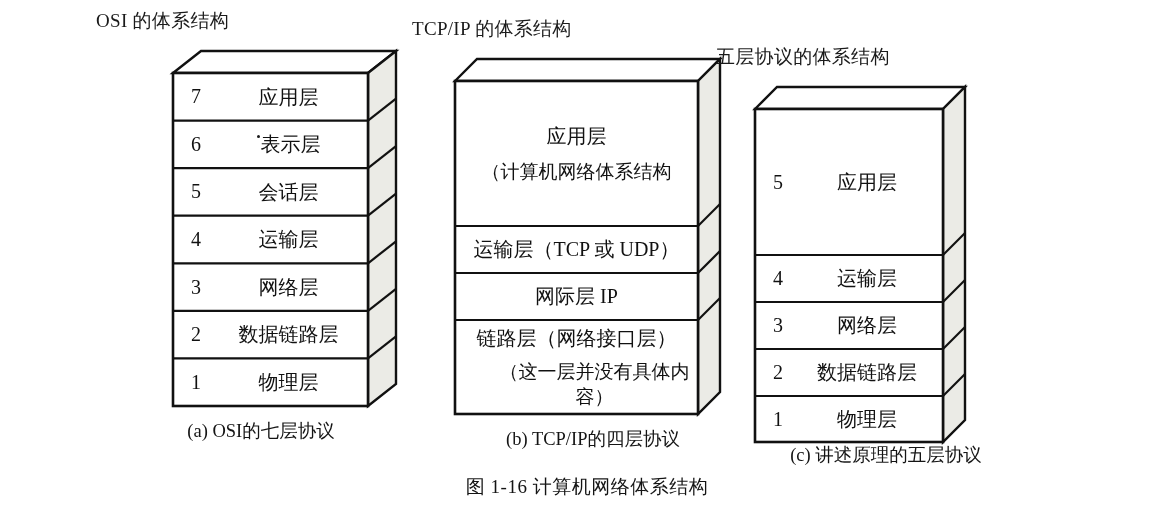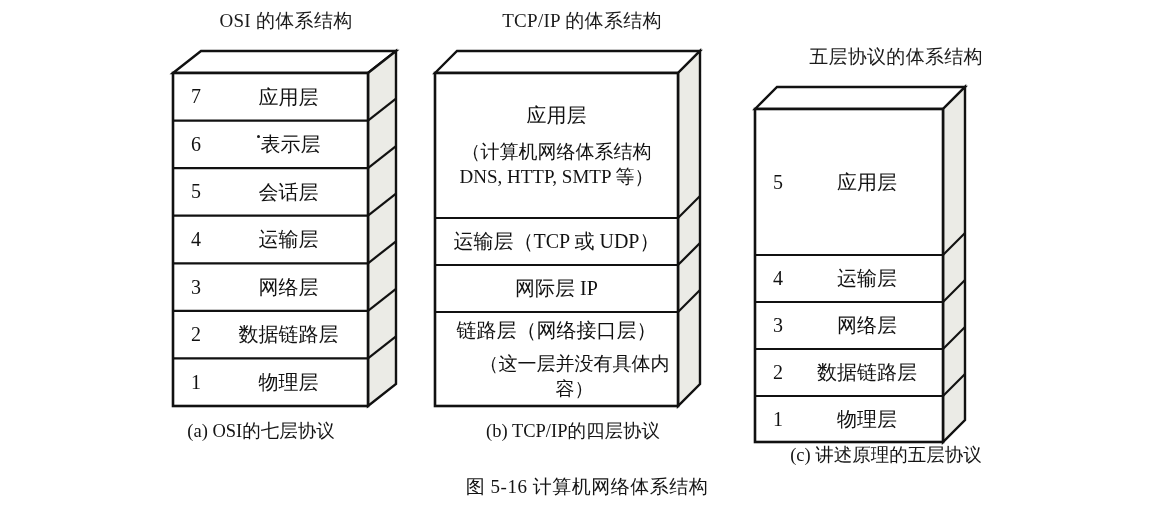--- a/index.html
+++ b/index.html
@@ -26,21 +26,21 @@
   .stack {
     position: absolute;
     top: 0;
   }
 
   .stack-title {
     position: absolute;
     top: 8px;
     left: 0;
     width: 100%;
-    text-align: center;
+    text-align: left;
     font-size: 19px;
     letter-spacing: 0.3px;
     white-space: nowrap;
     color: #1a1a1a;
   }
 
   
   .box-svg {
     position: absolute;
     top: 0;
@@ -178,21 +178,21 @@
     </div>
 
     <div class="layer" style="left:77px; top:358.4px; width:195px; height:47.6px;">
       <span class="layer-num">1</span>
       <span class="layer-name">物理层</span>
     </div>
 
     <div class="sub-caption" style="left:0; top:418px; width:330px;">(a) OSI的七层协议</div>
   </div>
 
-  <div class="stack" id="stack-tcpip" style="left:400px; width:380px; height:460px;">
+  <div class="stack" id="stack-tcpip" style="left:420px; width:380px; height:460px;margin-top:8px;">
 
     <div class="stack-title" style="left:-8px; width:380px;">TCP/IP 的体系结构</div>
 
     <svg class="box-svg" width="380" height="430" viewBox="0 0 380 430">
       <polygon points="35,73 57,51 300,51 278,73" fill="#ffffff" stroke="#111111" stroke-width="2.4"></polygon>
       <polygon points="278,73 300,51 300,384 278,406" fill="#ebebe6" stroke="#111111" stroke-width="2.4"></polygon>
       <rect x="35" y="73" width="243" height="333" fill="#ffffff" stroke="#111111" stroke-width="2.6"></rect>
       <g stroke="#111111" stroke-width="2.2">
         <line x1="35" y1="218" x2="278" y2="218"></line>
         <line x1="35" y1="265" x2="278" y2="265"></line>
@@ -202,21 +202,20 @@
         <line x1="278" y1="218" x2="300" y2="196"></line>
         <line x1="278" y1="265" x2="300" y2="243"></line>
         <line x1="278" y1="312" x2="300" y2="290"></line>
       </g>
     </svg>
 
     <div class="layer" style="left:35px; top:73px; width:243px; height:145px;">
       <span class="layer-name multi">
         <span>应用层</span>
         <span class="sub" style="margin-top:10px;">（计算机网络体系结构</span>
-        <span class="sub">DNS, HTTP, SMTP 等）</span>
       </span>
     </div>
 
     <div class="layer" style="left:35px; top:218px; width:243px; height:47px;">
       <span class="layer-name multi">运输层（TCP 或 UDP）</span>
     </div>
 
     <div class="layer" style="left:35px; top:265px; width:243px; height:47px;">
       <span class="layer-name multi">网际层 IP</span>
     </div>
@@ -274,15 +273,15 @@
     </div>
 
     <div class="layer" style="left:35px; top:360px; width:188px; height:46px;">
       <span class="layer-num">1</span>
       <span class="layer-name">物理层</span>
     </div>
 
     <div class="sub-caption" style="left:-4px; top:406px; width:340px;">(c) 讲述原理的五层协议</div>
   </div>
 
-  <div class="figure-caption">图 5-16    计算机网络体系结构</div>
+  <div class="figure-caption">图 1-16    计算机网络体系结构</div>
 
 </div>
 
 </body></html>

